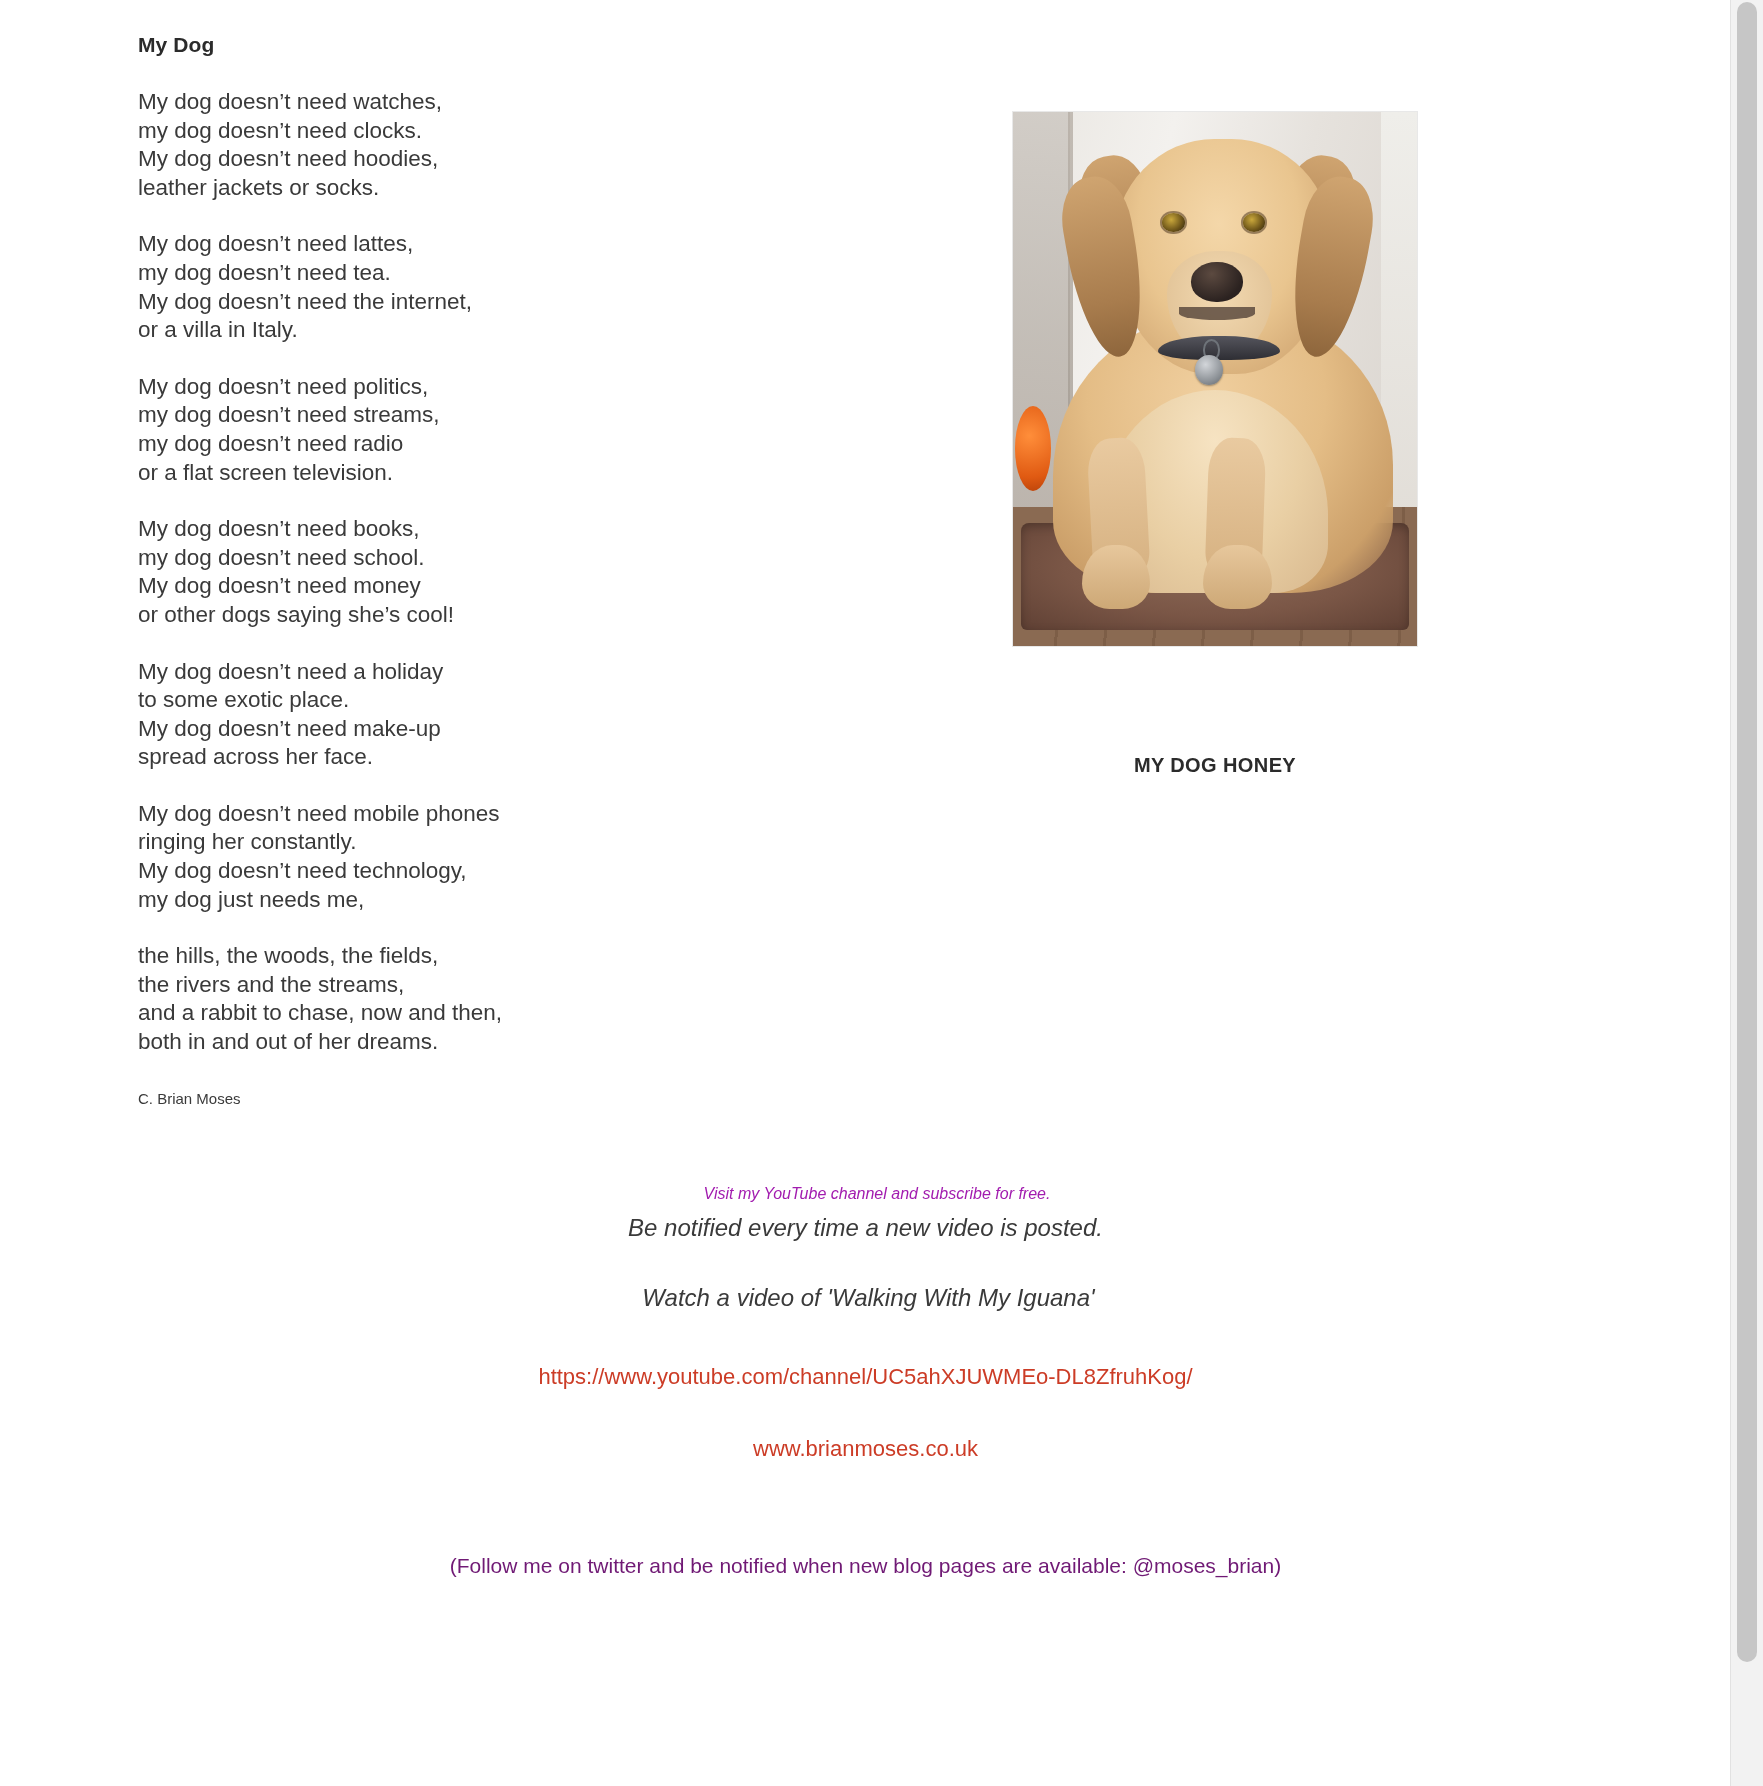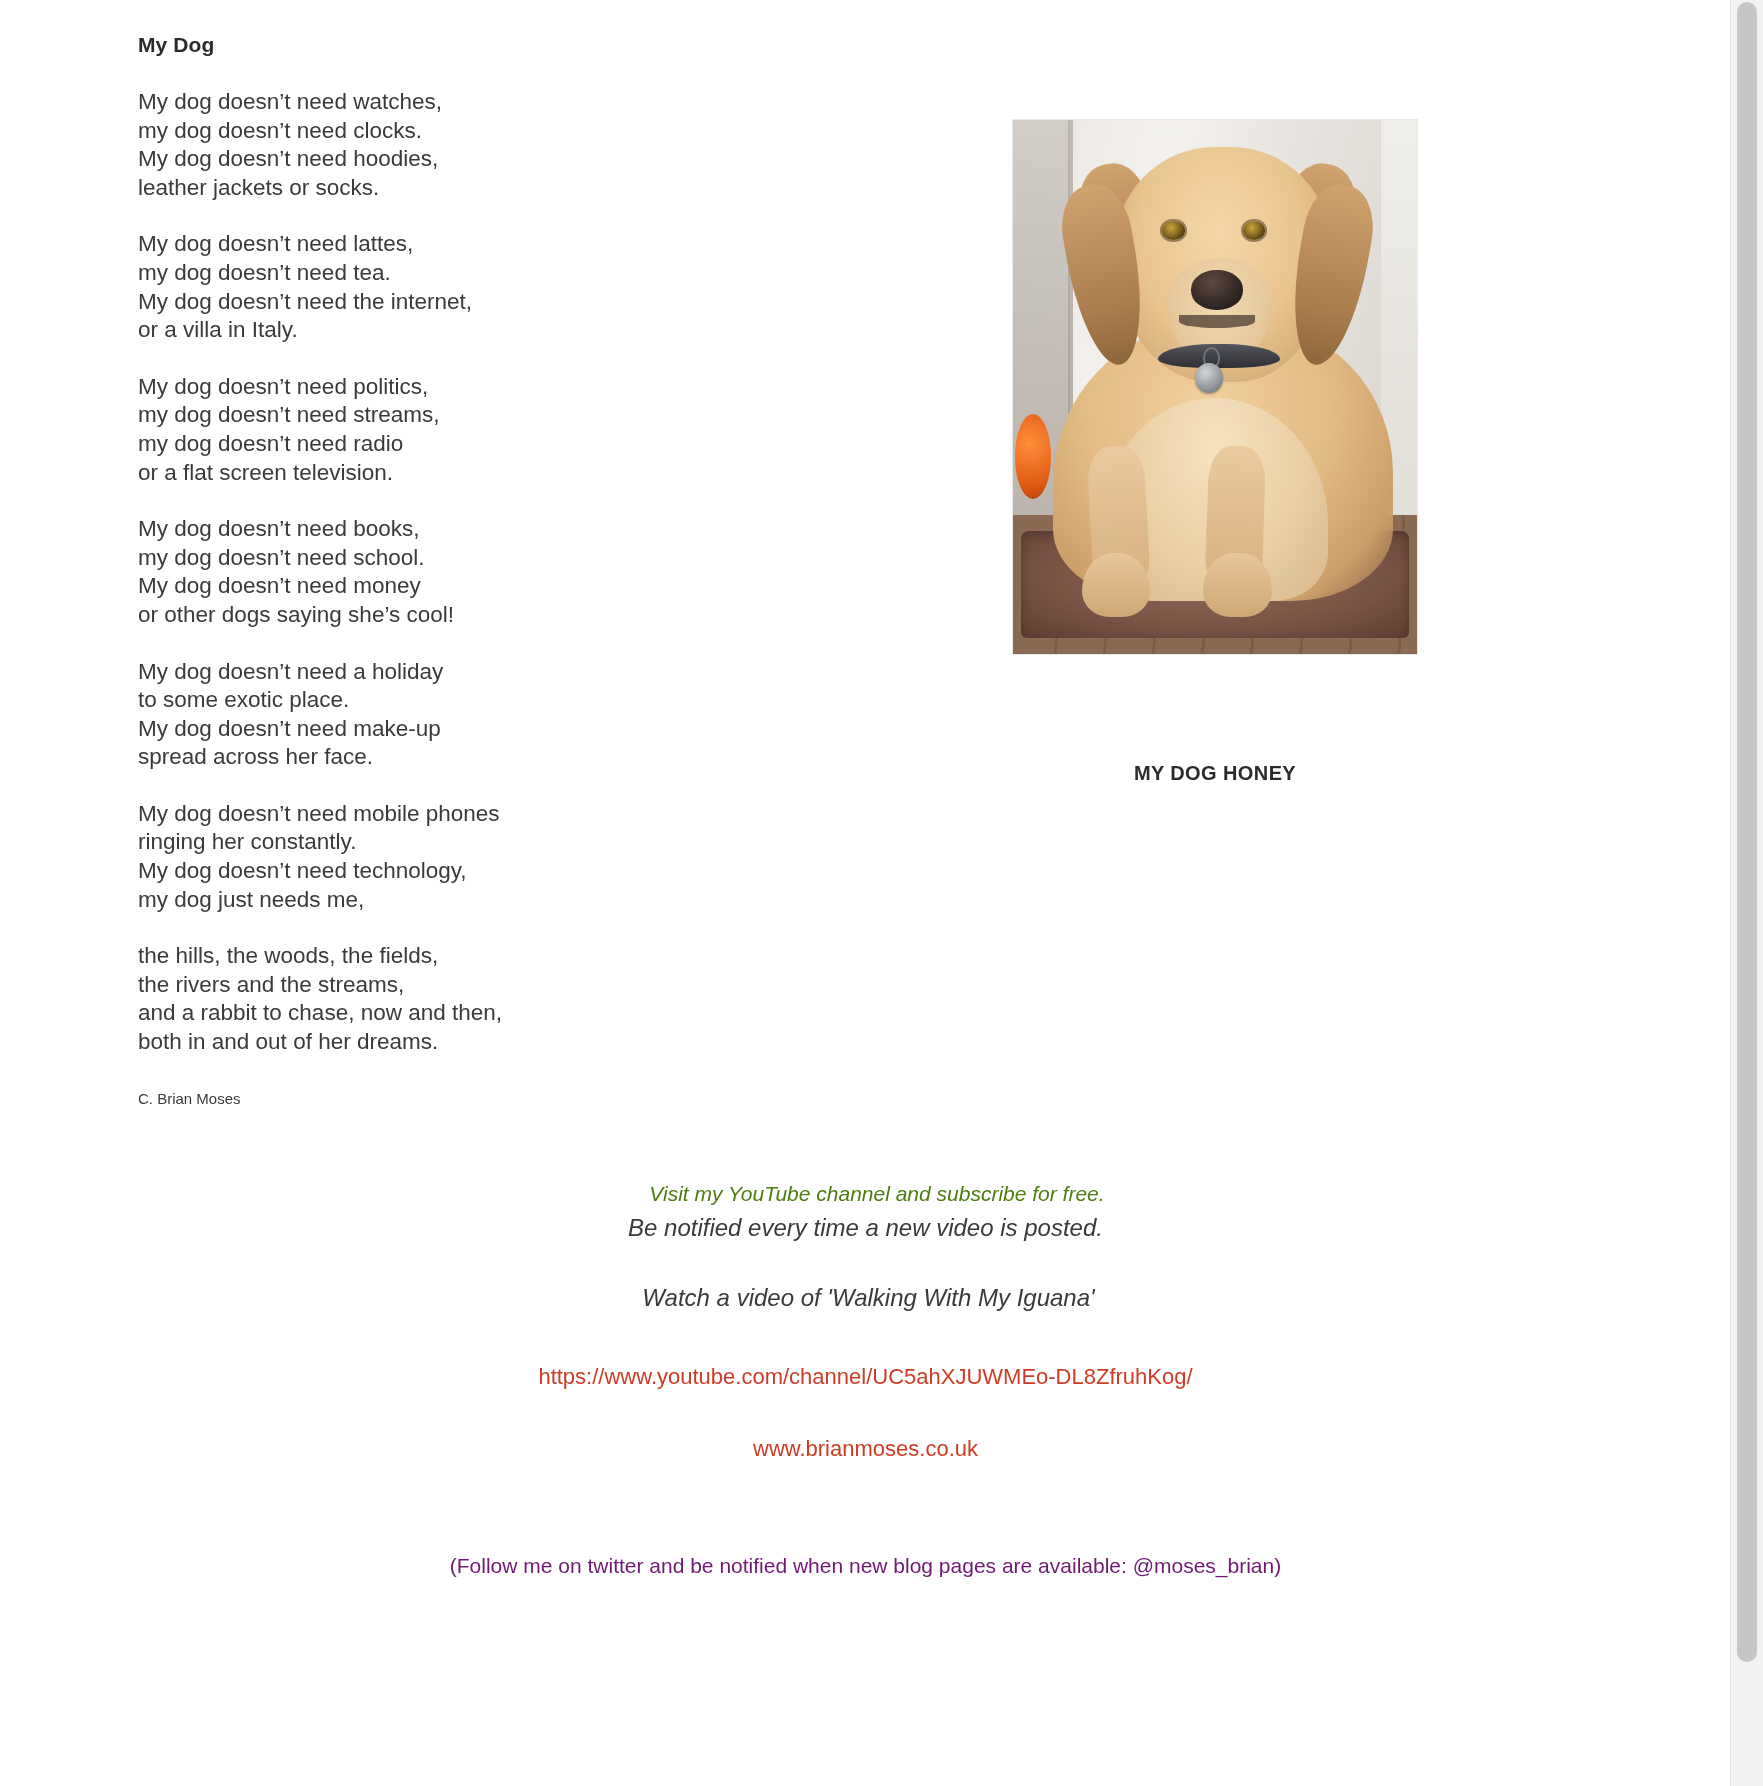--- a/index.html
+++ b/index.html
@@ -73,21 +73,21 @@
     font-size: 15px;
     line-height: 28.6px;
     color: #3a3a3a;
     margin-top: 16px;
   }
 
   
   .photo-block {
     position: absolute;
     left: 1013px;
-    top: 120px;
+    top: 112px;
     width: 404px;
   }
   .photo-frame {
     width: 404px;
     height: 534px;
     position: relative;
     overflow: hidden;
     background: #d9cfc4;
     box-shadow: 0 0 0 1px #e8e8e8;
   }
@@ -223,23 +223,23 @@
   
   .footer {
     position: absolute;
     left: 0;
     top: 1178px;
     width: 1731px;
     text-align: center;
   }
   .f-italic-1 {
     font-style: italic;
-    font-size: 21px;
+    font-size: 16px;
     line-height: 32px;
-    color: #4d7c0f;
+    color: #a21caf;
     padding-left: 23px;
   }
   .f-italic-2 {
     font-style: italic;
     font-size: 24px;
     line-height: 36px;
     color: #3a3a3a;
   }
   .f-italic-3 {
     font-style: italic;

